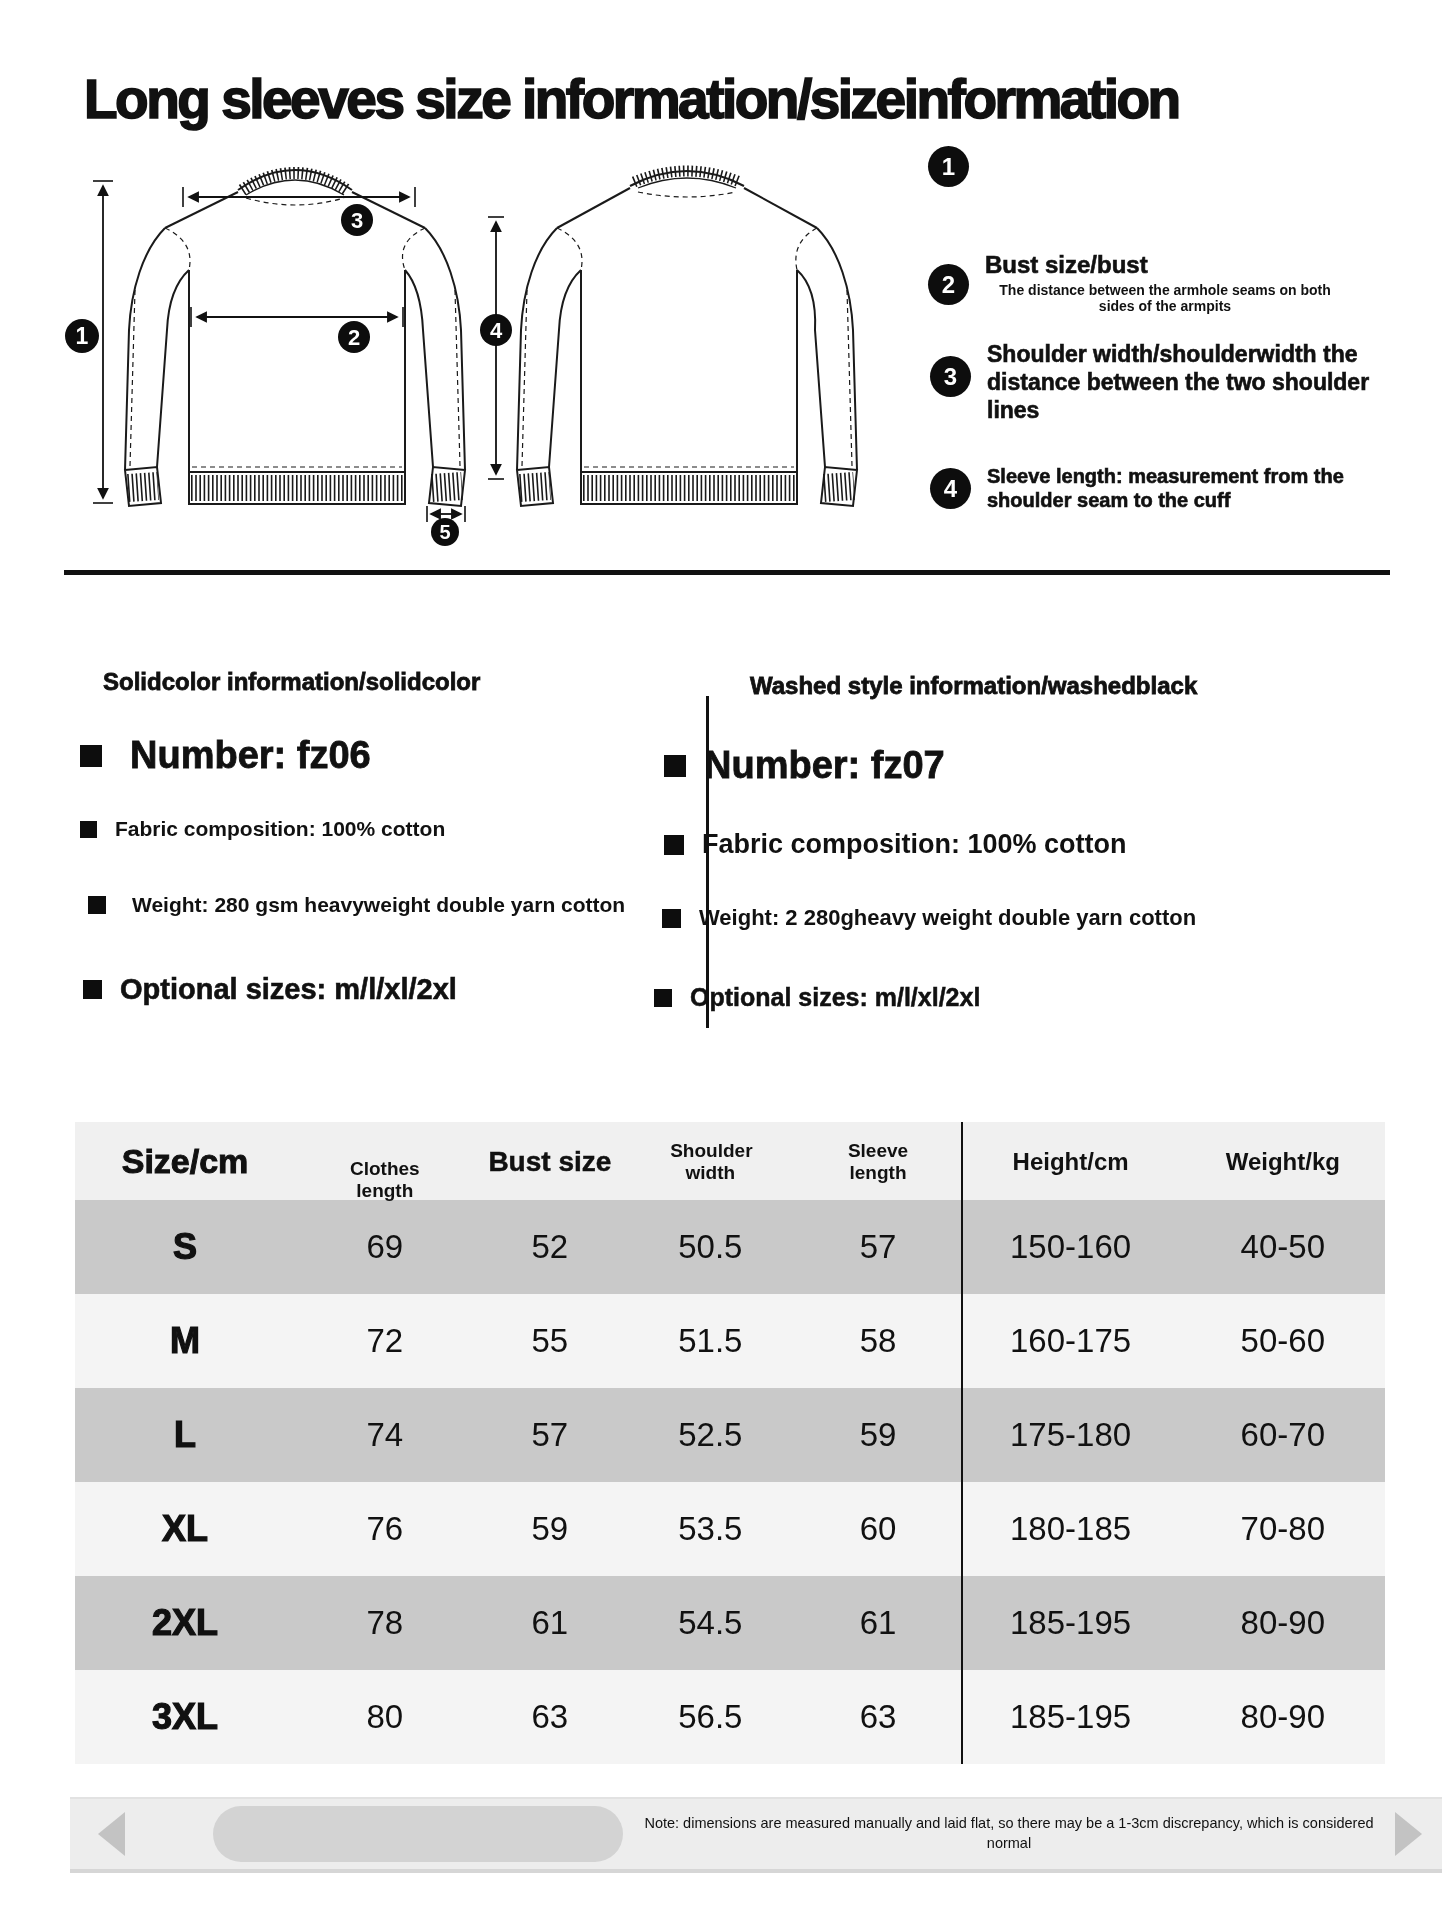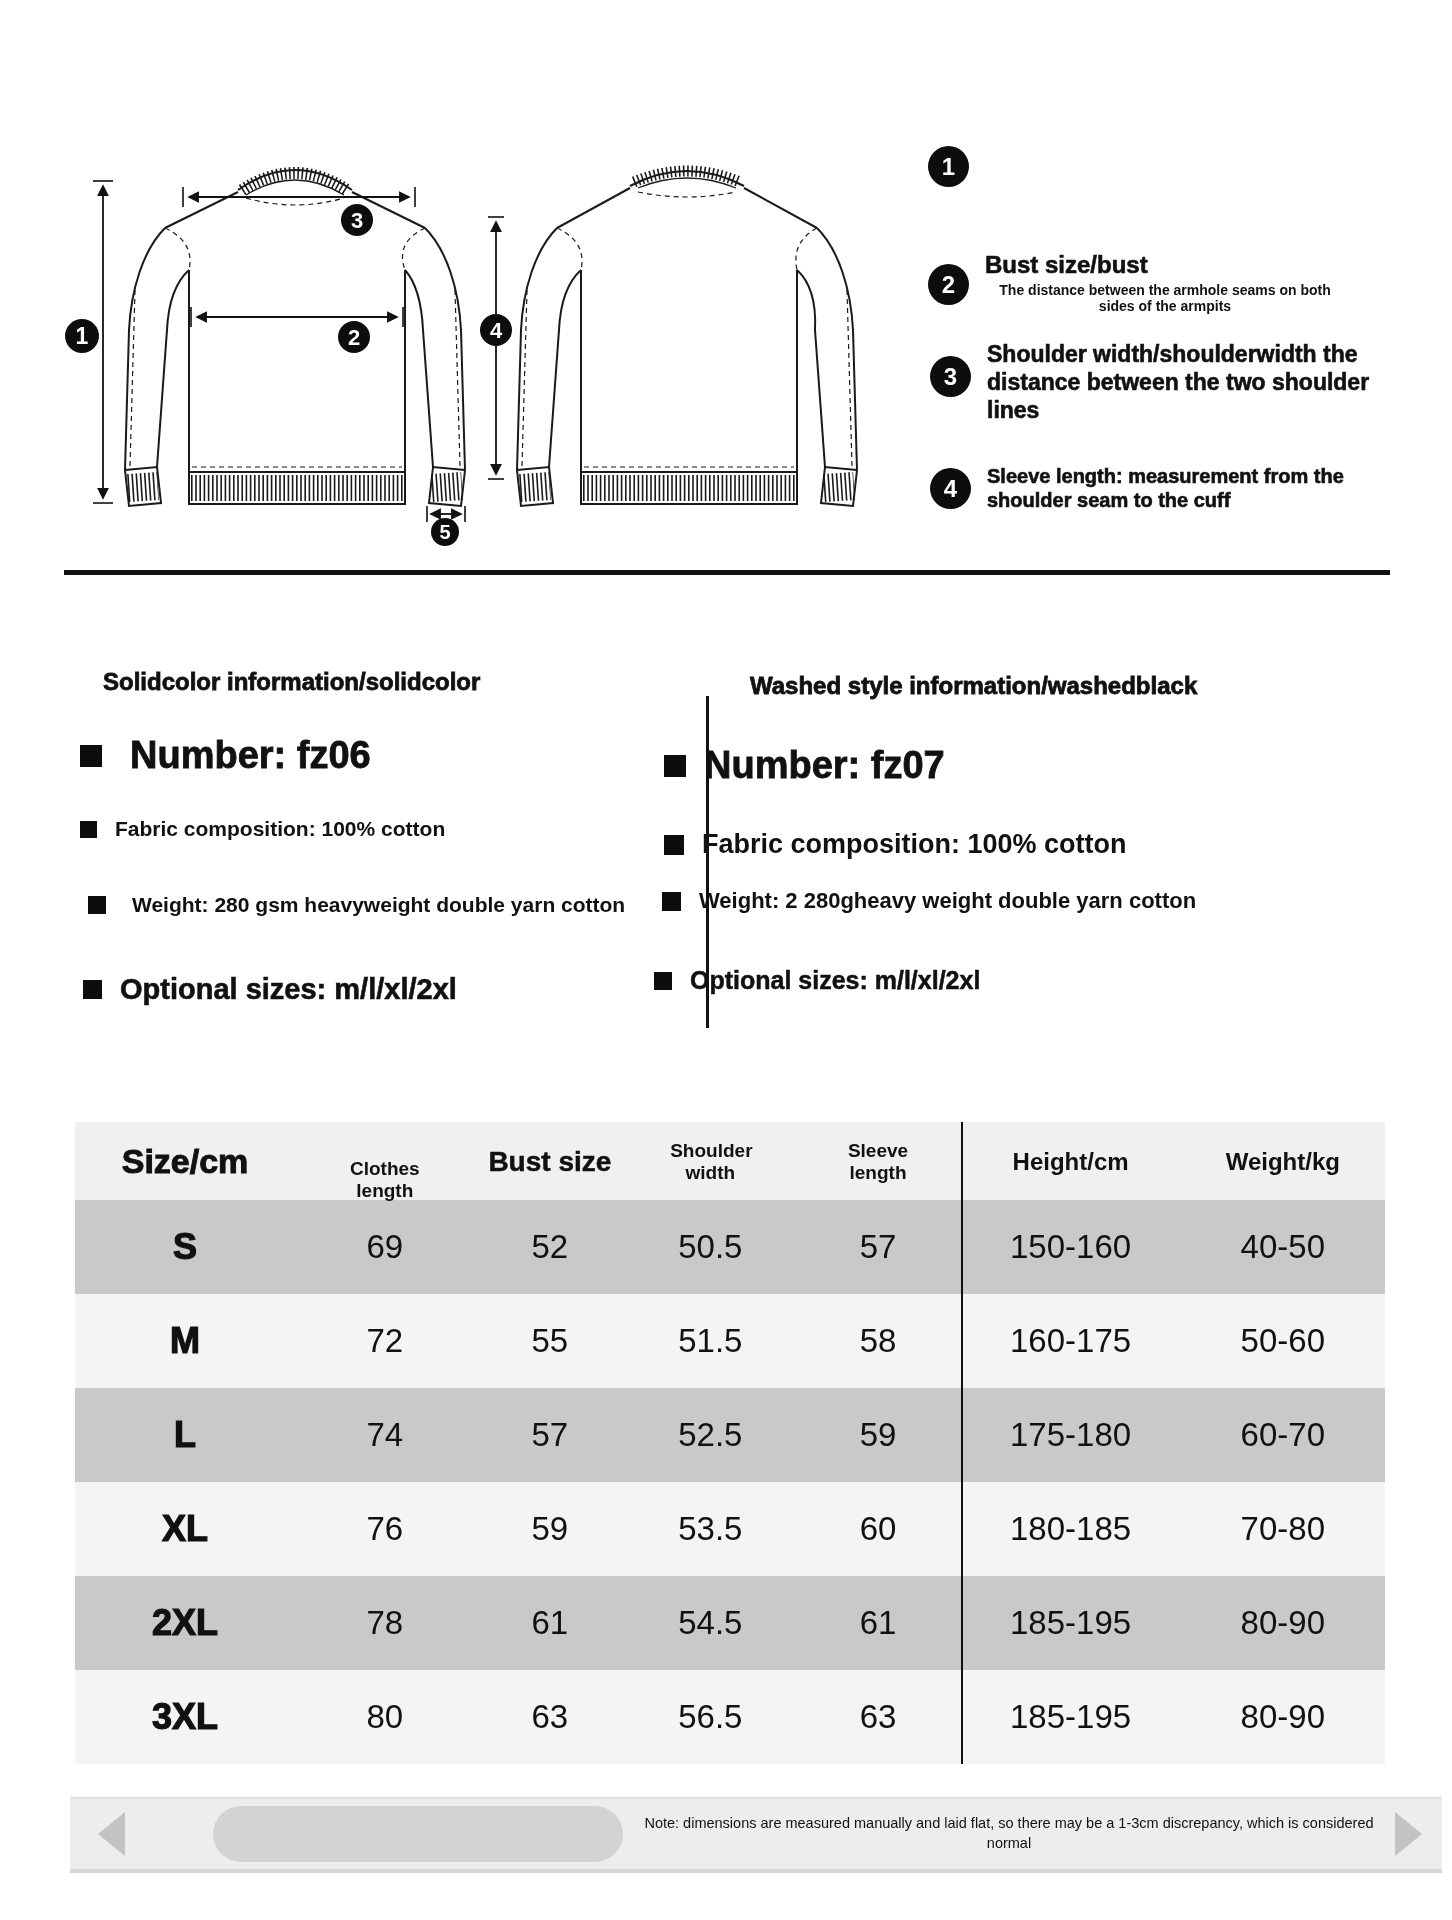--- a/index.html
+++ b/index.html
@@ -42,21 +42,21 @@
   .prod-left  .prod-heading{margin-left:28px;}
   .prod-right .prod-heading{margin-left:98px;}
   .bullet{display:flex;align-items:center;gap:18px;font-weight:bold;}
   .sq{background:#0d0d0d;flex:0 0 auto;display:inline-block;}
   .pl-number{margin-top:38px;font-size:38px;-webkit-text-stroke:0.8px #111;margin-left:5px;gap:28px;} .pl-number .sq{width:22px;height:22px;}
   .pl-fabric{margin-top:40px;font-size:21px;margin-left:5px;} .pl-fabric .sq{width:17px;height:17px;}
   .pl-weight{margin-top:52px;font-size:21px;margin-left:13px;gap:26px;} .pl-weight .sq{width:18px;height:18px;}
   .pl-sizes {margin-top:56px;font-size:29px;-webkit-text-stroke:0.6px #111;margin-left:8px;} .pl-sizes .sq{width:19px;height:19px;}
   .pr-number{margin-top:44px;font-size:38px;-webkit-text-stroke:0.8px #111;margin-left:12px;} .pr-number .sq{width:22px;height:22px;}
   .pr-fabric{margin-top:42px;font-size:27px;margin-left:12px;} .pr-fabric .sq{width:20px;height:20px;}
-  .pr-weight{margin-top:28px;font-size:22px;margin-left:10px;} .pr-weight .sq{width:19px;height:19px;}
+  .pr-weight{margin-top:45px;font-size:22px;margin-left:10px;} .pr-weight .sq{width:19px;height:19px;}
   .pr-sizes {margin-top:52px;font-size:25px;-webkit-text-stroke:0.5px #111;margin-left:2px;} .pr-sizes .sq{width:18px;height:18px;}
   
   .size-table{position:absolute;left:75px;top:1122px;width:1310px;}
   .trow{display:grid;grid-template-columns:16.8% 13.7% 11.5% 13% 12.6% 16.8% 15.6%;
         align-items:center;text-align:center;}
   .thead{height:78px;background:#f0f0f0;font-weight:bold;}
   .thead .h0{font-size:34px;-webkit-text-stroke:1px #111;}
   .thead .h1{font-size:19px;line-height:1.15;padding:0 40px;margin-top:36px;}
   .thead .h2{font-size:28px;-webkit-text-stroke:0.5px #111;}
   .thead .h3{font-size:19px;line-height:1.15;padding:0 45px;}
@@ -74,20 +74,21 @@
   .arrow-left{border-right:27px solid #c3c3c3;margin-left:28px;}
   .arrow-right{border-left:27px solid #c3c3c3;margin-right:20px;}
   .pill{width:410px;height:56px;border-radius:28px;background:#d3d3d3;margin-left:88px;flex:0 0 auto;}
   .note{flex:1;text-align:center;font-weight:normal;font-size:14.5px;line-height:1.35;padding:0 16px;}
 </style>
 </head>
 <body>
 
 <div class="page">
 
+  <h1 class="title">Long sleeves size information/sizeinformation</h1>
 
   <svg class="diagram-svg" viewBox="0 0 830 420">
     <defs>
       <marker id="ah" viewBox="0 0 10 10" refX="8.5" refY="5" markerWidth="6.5" markerHeight="6.5" orient="auto-start-reverse">
         <path d="M0 0 L10 5 L0 10 z" fill="#111"></path>
       </marker>
     </defs>
 
     <g>
       <path class="rib" stroke-width="12" d="M187,50 Q240,16 292,50"></path>

